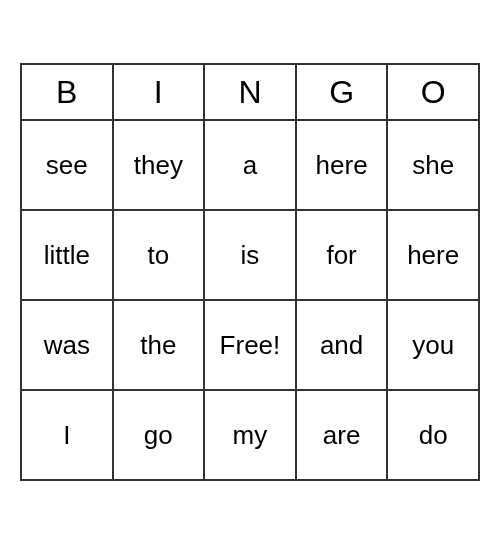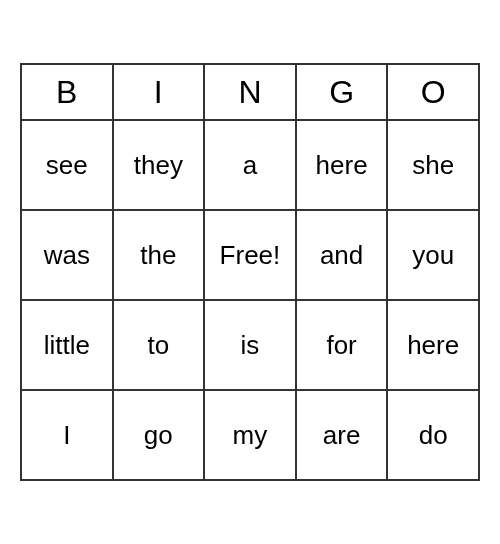--- a/index.html
+++ b/index.html
@@ -55,32 +55,32 @@
   </thead>
   <tbody>
   <tr>
         <td>see</td>
         <td>they</td>
         <td>a</td>
         <td>here</td>
         <td>she</td>
       </tr>
       <tr>
+        <td>little</td>
+        <td>to</td>
+        <td>is</td>
+        <td>for</td>
+        <td>here</td>
+      </tr>
+      <tr>
         <td>was</td>
         <td>the</td>
         <td>Free!</td>
         <td>and</td>
         <td>you</td>
-      </tr>
-      <tr>
-        <td>little</td>
-        <td>to</td>
-        <td>is</td>
-        <td>for</td>
-        <td>here</td>
       </tr>
       <tr>
         <td>I</td>
         <td>go</td>
         <td>my</td>
         <td>are</td>
         <td>do</td>
       </tr>
     </tbody>
 </table>

